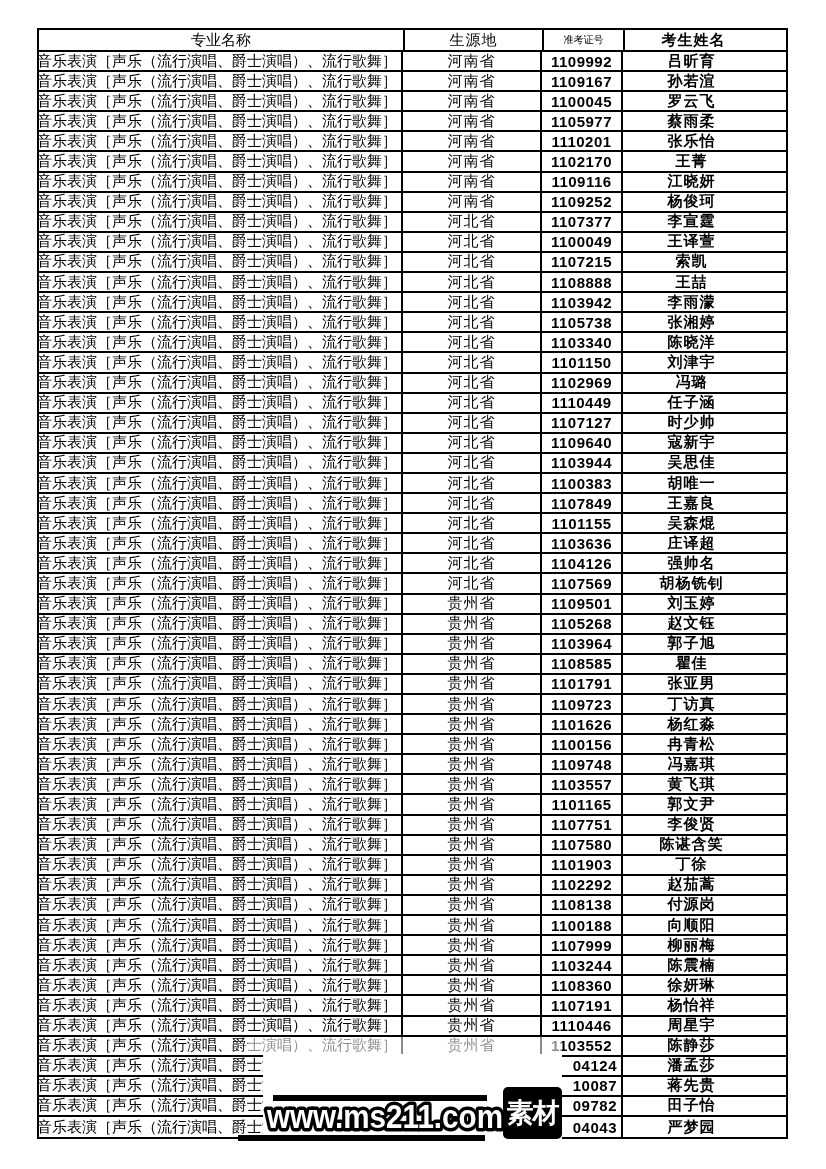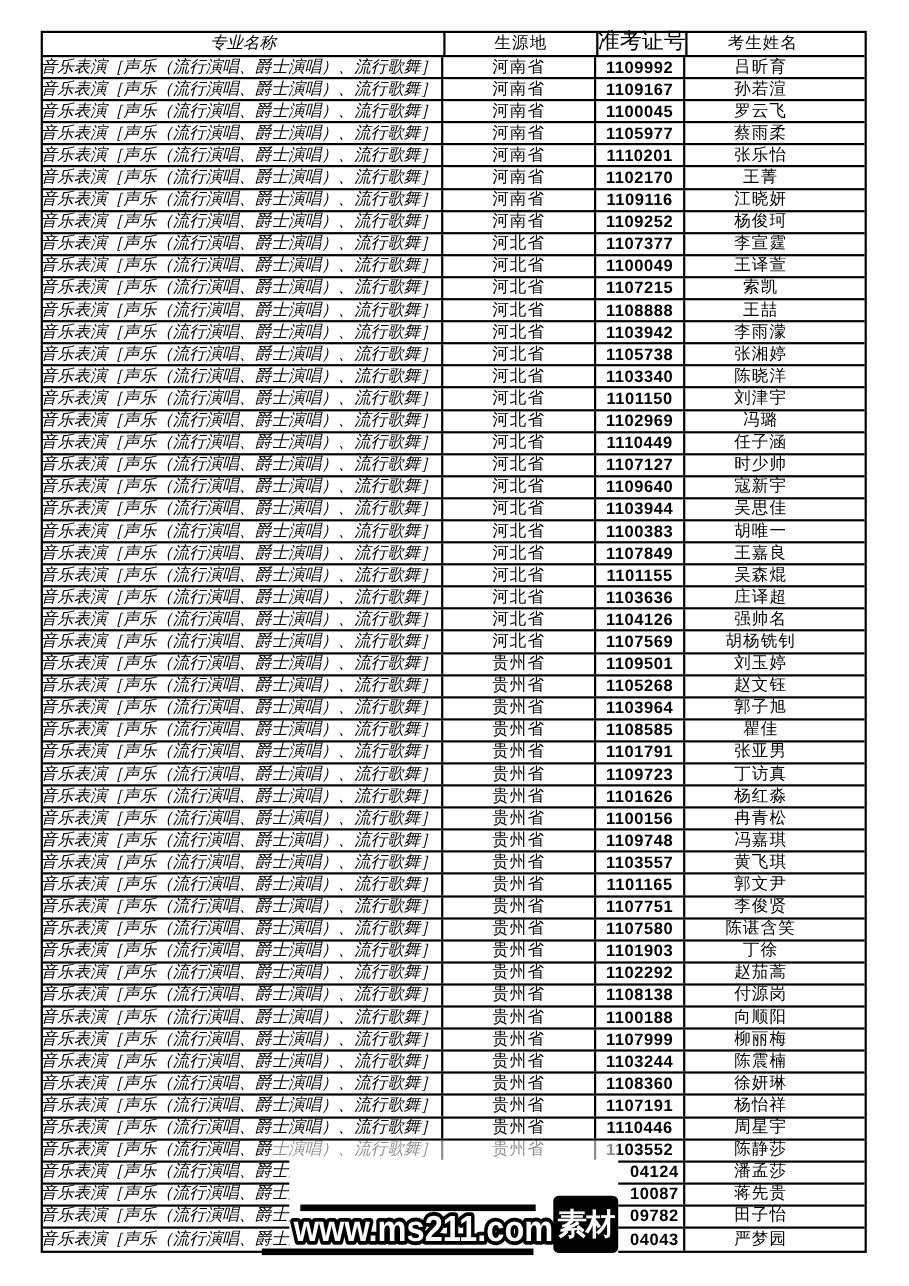--- a/index.html
+++ b/index.html
@@ -22,28 +22,28 @@
   .hrow{height:22px;border-bottom:2px solid #000;box-sizing:border-box;}
   .row{height:20.1px;border-bottom:2px solid #000;box-sizing:border-box;}
   .row:last-child{border-bottom:none;}
   .cell{
     box-sizing:border-box;
     border-right:2px solid #000;
     display:flex;align-items:center;justify-content:center;
     overflow:visible;white-space:nowrap;
     font-size:15px;line-height:1;
   }
-  .c-major{width:366px;font-style:italic;}
+  .c-major{width:366px;}
   .c-prov{width:139px;letter-spacing:1px;}
   .c-ticket{
     width:81px;
     font-family:"Liberation Sans","DejaVu Sans",sans-serif;
     font-weight:700;font-size:15px;letter-spacing:0.5px;
   }
-  .c-name{width:137px;border-right:none;letter-spacing:1px;}
+  .c-name{width:137px;border-right:none;letter-spacing:1px;font-weight:bold;}
   .row .c-major{justify-content:flex-start;padding:0;margin-left:-2px;letter-spacing:0;}
   .row.masked .c-ticket{justify-content:flex-end;padding-right:4px;}
   
   .wm-fade{
     position:absolute;left:248px;top:1037px;width:314px;height:17px;
     background:rgba(255,255,255,0.55);z-index:5;
   }
   .wm-box{
     position:absolute;left:263px;top:1054px;width:299px;height:101px;
     background:#ffffff;z-index:6;
@@ -71,21 +71,21 @@
 </style>
 </head>
 <body>
 
 <div class="page">
 
   <div class="tbl">
     <div class="hrow">
       <div class="cell c-major">专业名称</div>
       <div class="cell c-prov">生源地</div>
-      <div class="cell c-ticket" style="font-family:Liberation Mono, monospace;font-weight:400;font-size:20px;letter-spacing:0;">准考证号</div>
+      <div class="cell c-ticket" style="font-family:Liberation Sans, sans-serif;font-weight:400;font-size:10px;letter-spacing:0;">准考证号</div>
       <div class="cell c-name">考生姓名</div>
     </div>
     <div>
         <div class="row">
           <div class="cell c-major">音乐表演［声乐（流行演唱、爵士演唱）、流行歌舞］</div>
           <div class="cell c-prov">河南省</div>
           <div class="cell c-ticket">1109992</div>
           <div class="cell c-name">吕昕育</div>
         </div>
         <div class="row">

